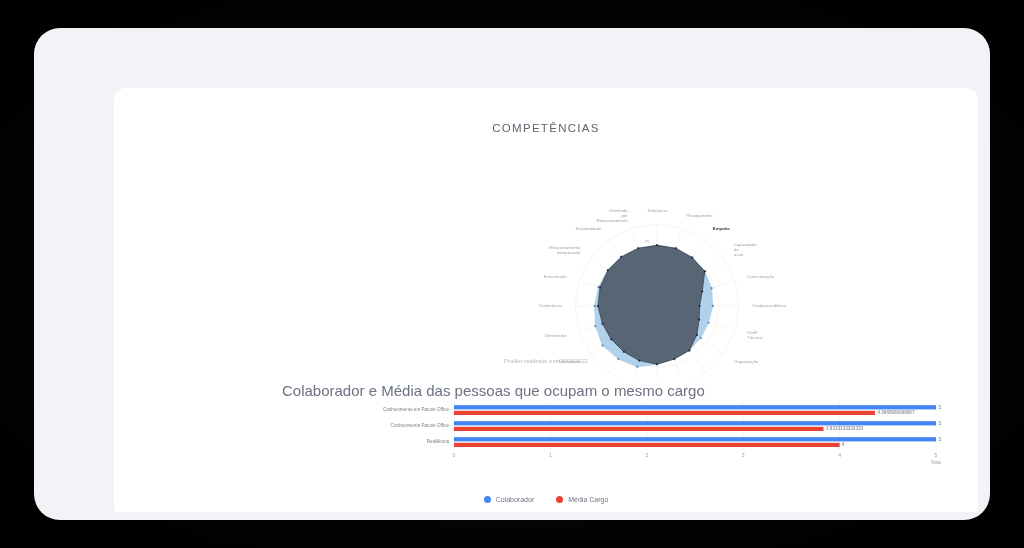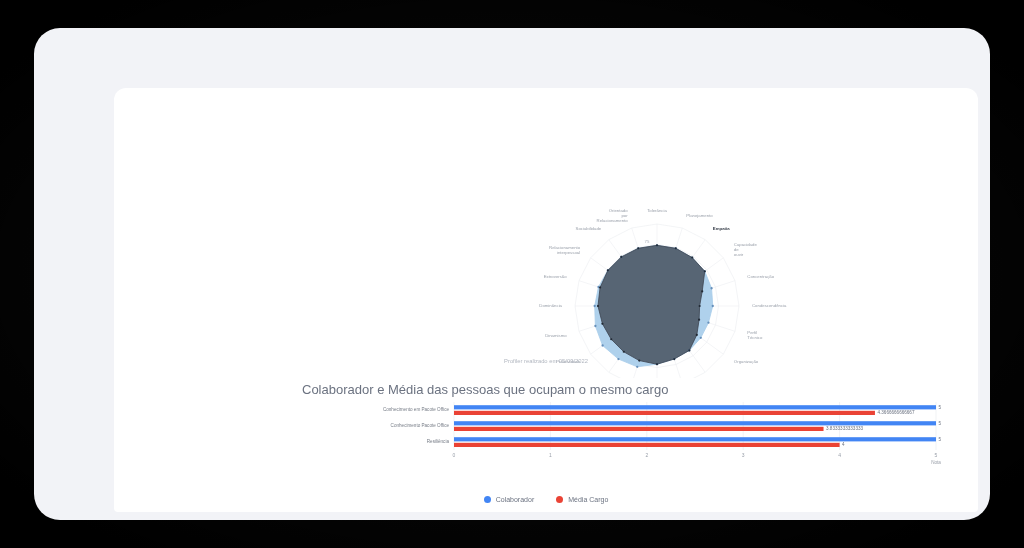--- a/index.html
+++ b/index.html
@@ -88,23 +88,23 @@
   
   #bar-section {
     position: absolute;
     left: 0;
     top: 292px;
     width: 864px;
     height: 132px;
   }
   #bar-title {
     position: absolute;
-    left: 188px;
+    left: 168px;
     top: 2px;
-    font-size: 13px;
+    font-size: 15px;
     color: #6b7280;
   }
   #bar-plot { position: absolute; left: 0; top: 20px; width: 864px; height: 96px; }
   #bar-plot svg { display:block; }
   .cat-label { font-size: 4.6px; fill: #777d87; text-anchor: end; }
   .axis-num { font-size: 5px; fill: #9aa0aa; text-anchor: middle; }
   .axis-name { font-size: 4.6px; fill: #9aa0aa; text-anchor: middle; }
   .val-label { font-size: 4.6px; fill: #6b7280; }
   #legend {
     position: absolute;
@@ -122,20 +122,21 @@
 </head>
 <body>
 
 <div id="screen">
   <div id="bezel"></div>
 
   <div id="outer-panel">
     <div id="inner-card">
 
       <div id="radar-section">
+        <div id="radar-title">COMPETÊNCIAS</div>
 
         <div id="radar-wrap">
           <svg id="radar-svg" width="864" height="290" viewBox="0 0 864 290">
               <path d="M543.00,197.50 L549.33,198.50 L555.05,201.42 L559.58,205.95 L562.50,211.67 L563.50,218.00 L562.50,224.33 L559.58,230.05 L555.05,234.58 L549.33,237.50 L543.00,238.50 L536.67,237.50 L530.95,234.58 L526.42,230.05 L523.50,224.33 L522.50,218.00 L523.50,211.67 L526.42,205.95 L530.95,201.42 L536.67,198.50 Z" fill="none" stroke="#e9eaee" stroke-width="0.55"></path>
               <path d="M543.00,177.00 L555.67,179.01 L567.10,184.83 L576.17,193.90 L581.99,205.33 L584.00,218.00 L581.99,230.67 L576.17,242.10 L567.10,251.17 L555.67,256.99 L543.00,259.00 L530.33,256.99 L518.90,251.17 L509.83,242.10 L504.01,230.67 L502.00,218.00 L504.01,205.33 L509.83,193.90 L518.90,184.83 L530.33,179.01 Z" fill="none" stroke="#e9eaee" stroke-width="0.55"></path>
               <path d="M543.00,156.50 L562.00,159.51 L579.15,168.25 L592.75,181.85 L601.49,199.00 L604.50,218.00 L601.49,237.00 L592.75,254.15 L579.15,267.75 L562.00,276.49 L543.00,279.50 L524.00,276.49 L506.85,267.75 L493.25,254.15 L484.51,237.00 L481.50,218.00 L484.51,199.00 L493.25,181.85 L506.85,168.25 L524.00,159.51 Z" fill="none" stroke="#e9eaee" stroke-width="0.55"></path>
               <path d="M543.00,136.00 L568.34,140.01 L591.20,151.66 L609.34,169.80 L620.99,192.66 L625.00,218.00 L620.99,243.34 L609.34,266.20 L591.20,284.34 L568.34,295.99 L543.00,300.00 L517.66,295.99 L494.80,284.34 L476.66,266.20 L465.01,243.34 L461.00,218.00 L465.01,192.66 L476.66,169.80 L494.80,151.66 L517.66,140.01 Z" fill="none" stroke="#e9eaee" stroke-width="0.55"></path>
               <line x1="543" y1="218" x2="543.00" y2="136.00" stroke="#e9eaee" stroke-width="0.5"></line>
               <line x1="543" y1="218" x2="568.34" y2="140.01" stroke="#e9eaee" stroke-width="0.5"></line>
               <line x1="543" y1="218" x2="591.20" y2="151.66" stroke="#e9eaee" stroke-width="0.5"></line>

